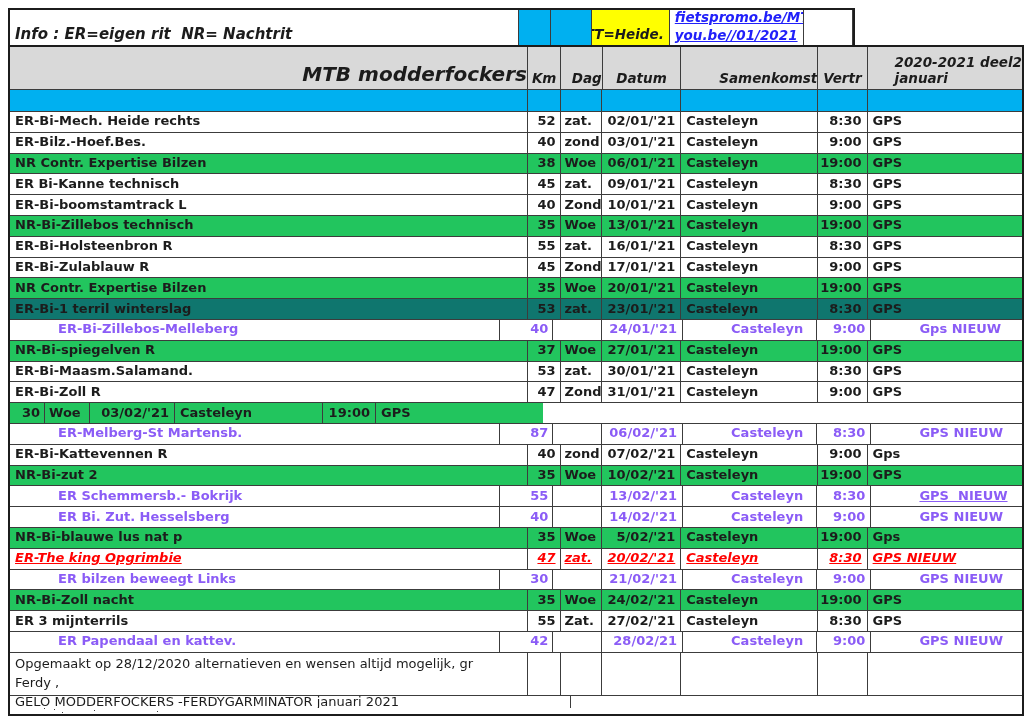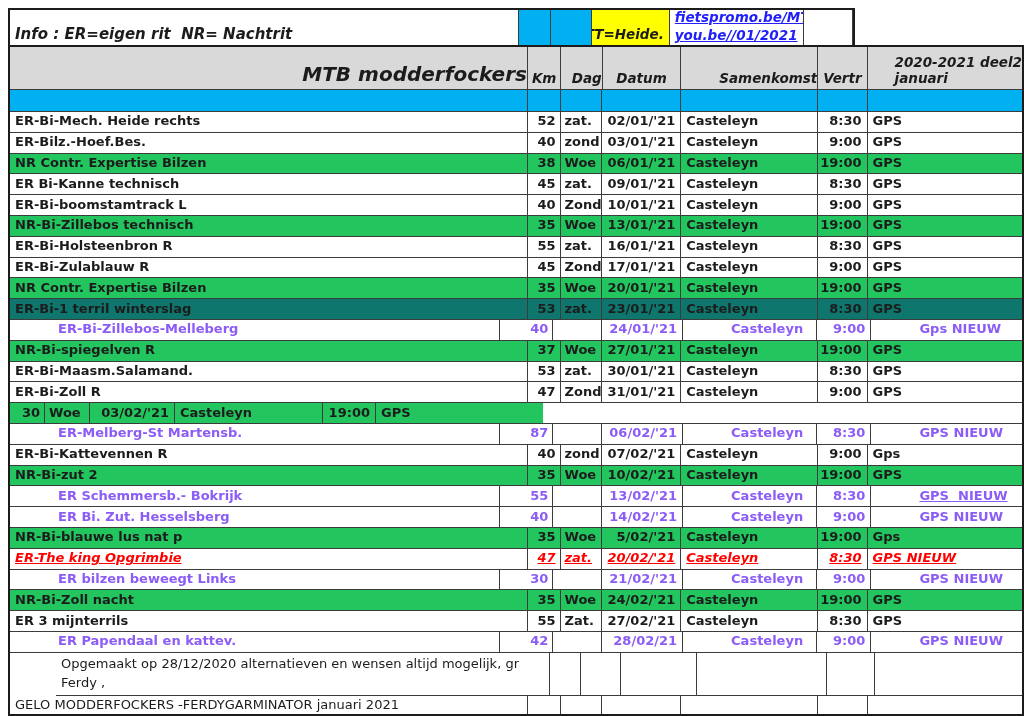--- a/index.html
+++ b/index.html
@@ -56,26 +56,26 @@
 
   .data-row{height:20.8px;}
   .style-cyan .cell{background:#22c55e;}
   .style-gray .cell{background:#0f766e;}
   .style-red .cell{color:#8b5cf6;padding-left:48px;}
   .style-redline .cell{
     color:#FF0000;font-style:italic;text-decoration:underline;
   }
   .underline{text-decoration:underline;}
 
-  .note-row{height:43px;margin-left:46px;}
+  .note-row{height:43px;}
   .note-row .cell, .gelo-row .cell{
     font-weight:normal;font-size:13px;align-items:flex-start;line-height:1.5;
     padding-top:1px;white-space:normal;
   }
-  .gelo-row{height:18px;border-bottom:none;}
+  .gelo-row{height:18px;border-bottom:none;flex-direction:column;}
   .gelo-row .cell{align-items:center;line-height:1.1;}
 </style>
 </head>
 <body>
 
 <div class="sheet">
 
   <div class="row top-row">
     <div class="cell col-name info-cell">Info : ER=eigen rit  NR= Nachtrit</div>
     <div class="cell col-km cyan-fill"></div>

